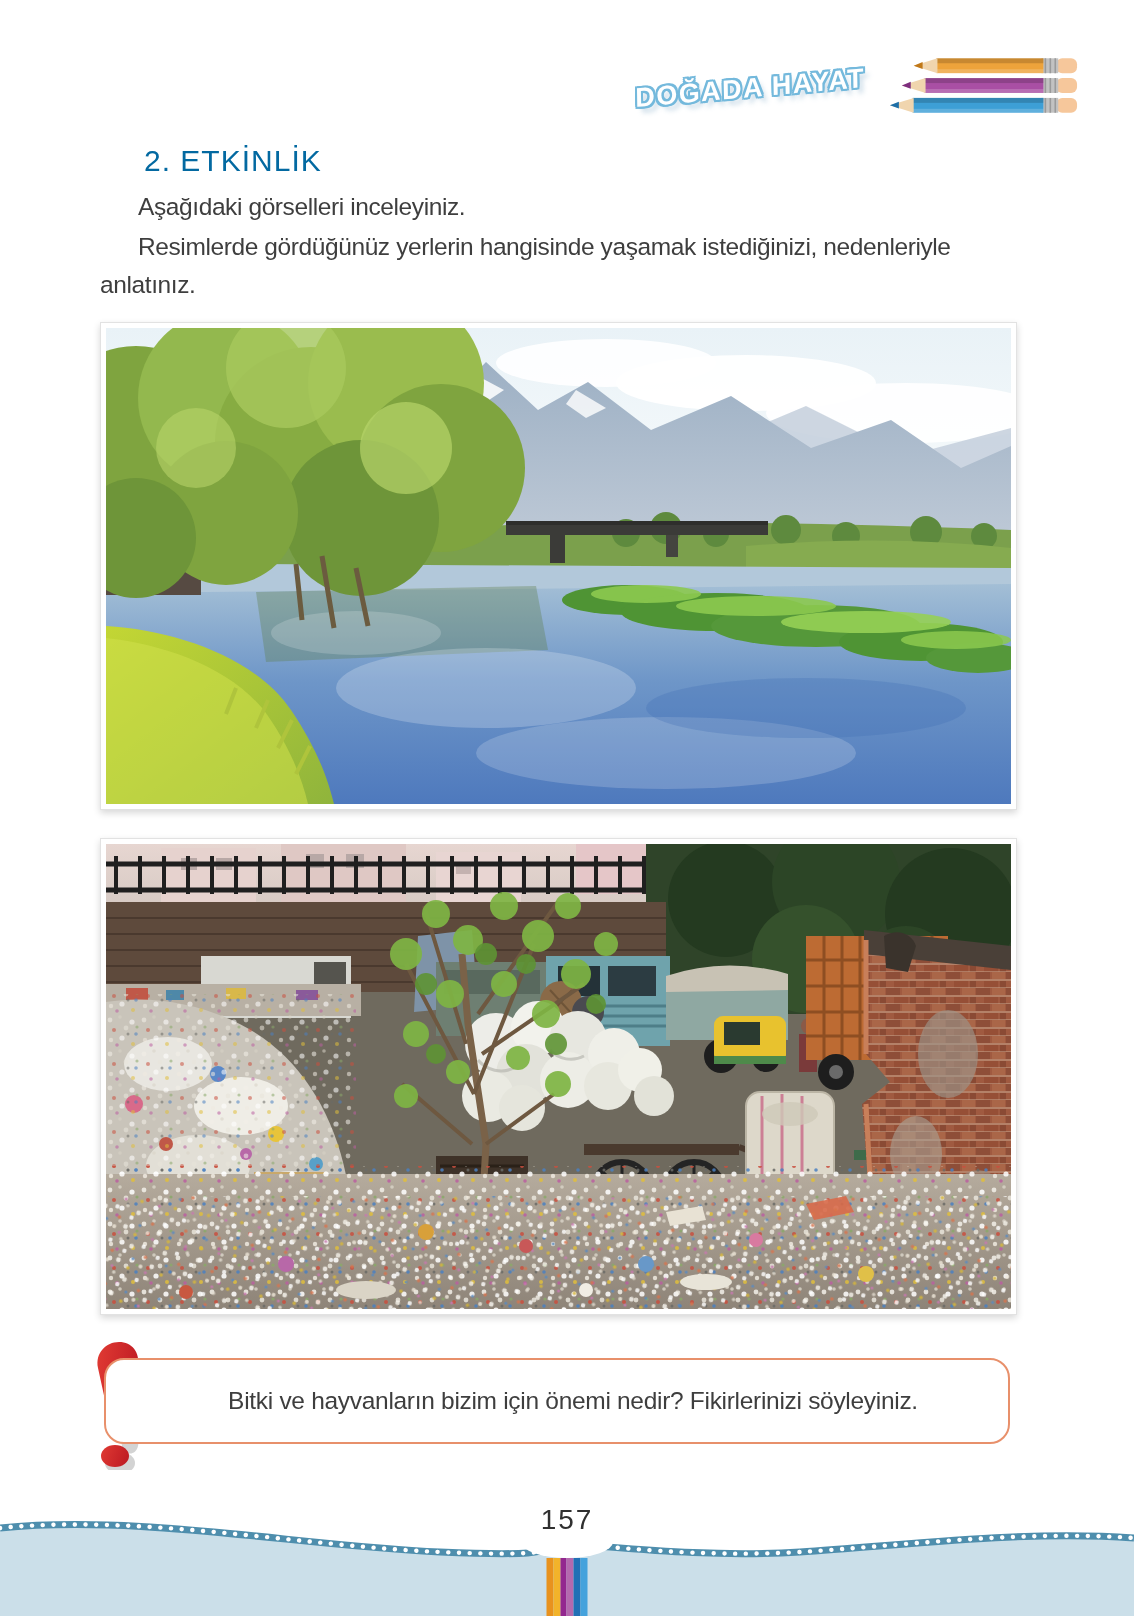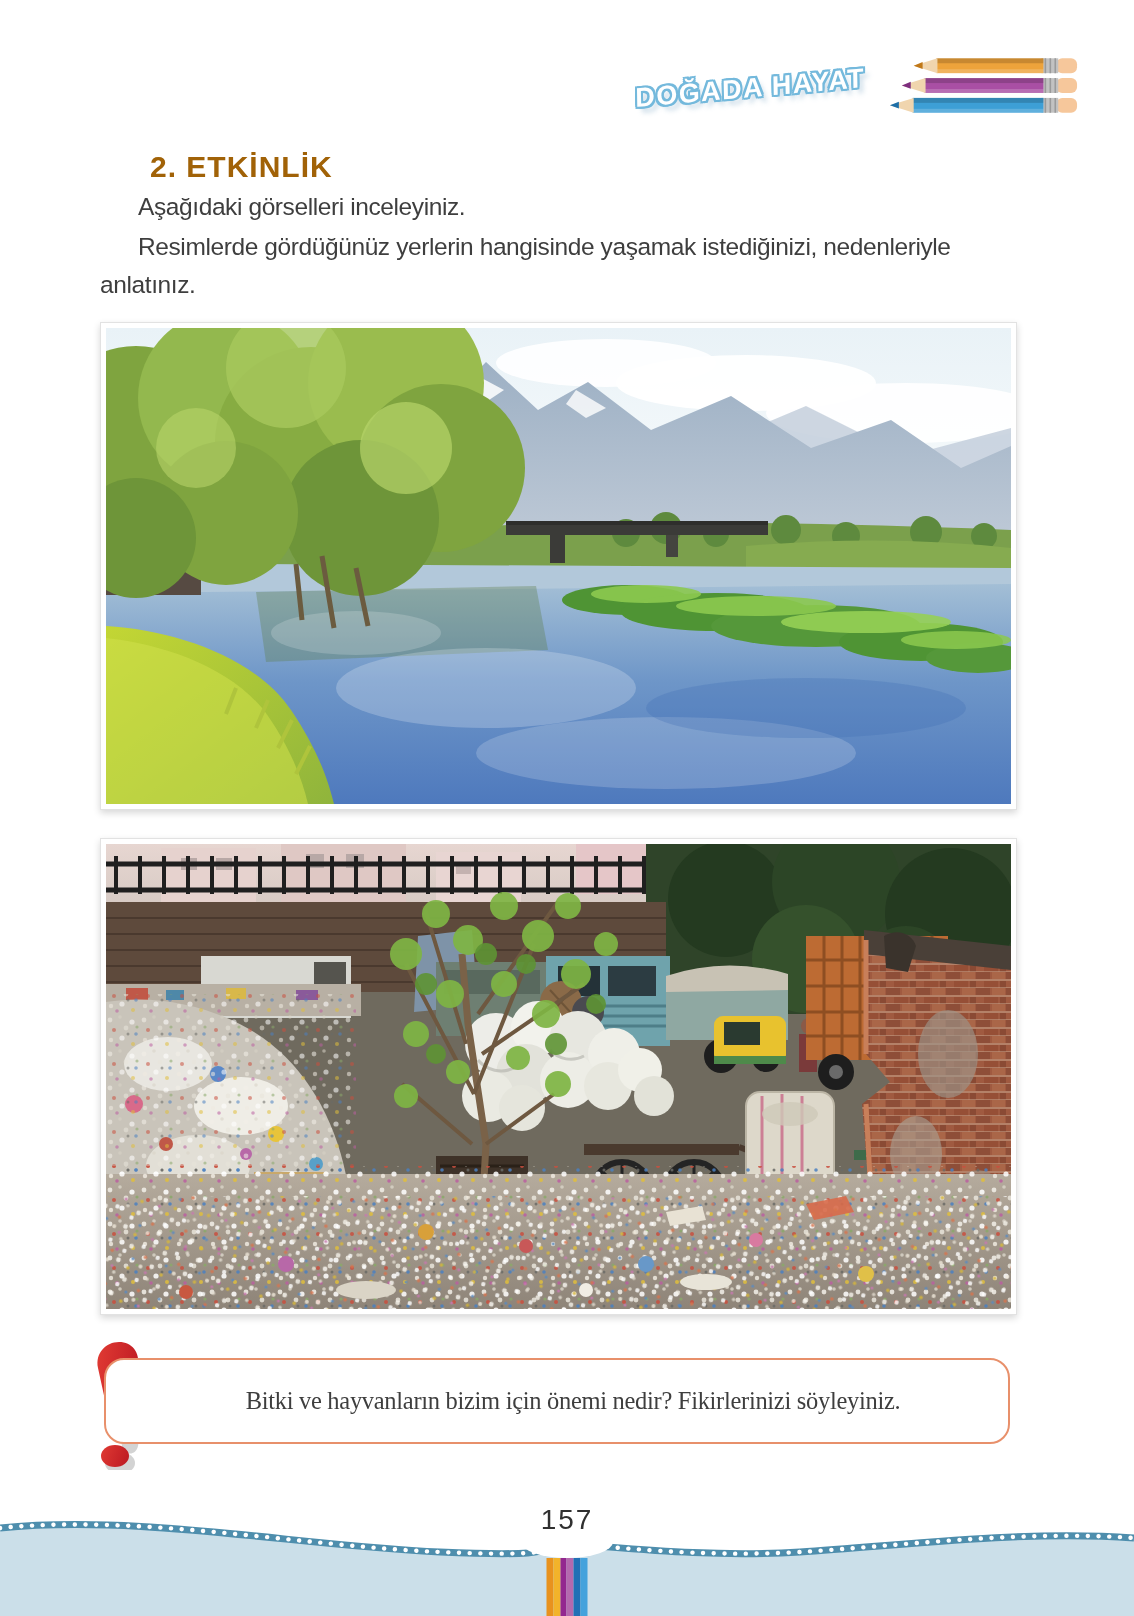--- a/index.html
+++ b/index.html
@@ -13,39 +13,39 @@
     font-size:27px;font-weight:bold;letter-spacing:1.5px;color:#fff;
     transform:rotate(-5deg) skewX(-4deg);
     text-shadow:
       -2px -2px 0 #74B9DC, 2px -2px 0 #74B9DC, -2px 2px 0 #74B9DC, 2px 2px 0 #74B9DC,
       -2px 0 0 #74B9DC, 2px 0 0 #74B9DC, 0 -2px 0 #74B9DC, 0 2px 0 #74B9DC,
       5px 6px 5px rgba(130,170,200,.45);
     white-space:nowrap;
   }
   
   .activity-heading{
-    position:absolute;top:138px;left:138px;margin:12px;
-    font-size:30px;font-weight:bold;color:#a16207;letter-spacing:1px;
+    position:absolute;top:138px;left:138px;margin:6px;
+    font-size:30px;font-weight:normal;color:#0369a1;letter-spacing:1px;
   }
   .para{position:absolute;left:100px;width:940px;margin:0;font-size:24.5px;
     letter-spacing:-0.4px;line-height:1.55;color:#3E3E3E;}
   .para.p1{top:188px;text-indent:38px;}
   .para.p2{top:228px;text-indent:38px;}
   
   .photo{position:absolute;left:100px;width:905px;background:#fff;padding:5px;
     border:1px solid #E2E2E2;box-shadow:0 3px 7px rgba(0,0,0,.16);box-sizing:content-box;}
   .photo svg{display:block;}
   .photo1{top:322px;}
   .photo2{top:838px;}
   
   .callout{position:absolute;top:1358px;left:104px;width:906px;height:86px;
     border:2px solid #E8906B;border-radius:20px;background:#fff;
     display:flex;align-items:center;justify-content:center;box-sizing:border-box;
     padding-left:50px;padding-right:18px;}
-  .callout-text{font-size:24.5px;letter-spacing:-0.3px;color:#3E3E3E;text-align:center;font-family:Liberation Serif, serif;}
+  .callout-text{font-size:24.5px;letter-spacing:-0.3px;color:#3E3E3E;text-align:center;}
   .exclamation{position:absolute;left:84px;top:1338px;}
   
   .footer-wave{position:absolute;left:0;bottom:0;width:1134px;height:128px;}
   .page-number{position:absolute;top:1504px;left:50%;transform:translateX(-50%);
     font-size:28px;color:#303030;letter-spacing:2px;z-index:3;}
   .footer-ribbon{position:absolute;bottom:0;left:50%;transform:translateX(-50%);
     width:41px;height:58px;display:flex;z-index:2;}
   .footer-ribbon div{flex:1;}
 </style>
 </head>

